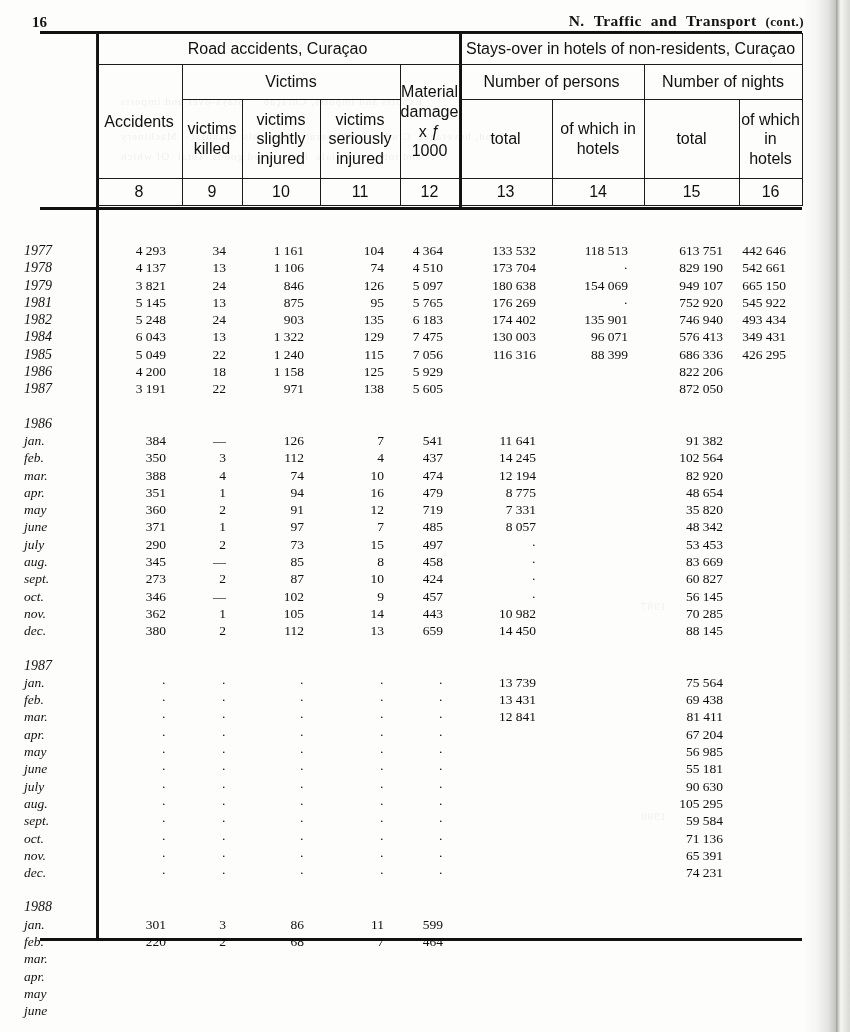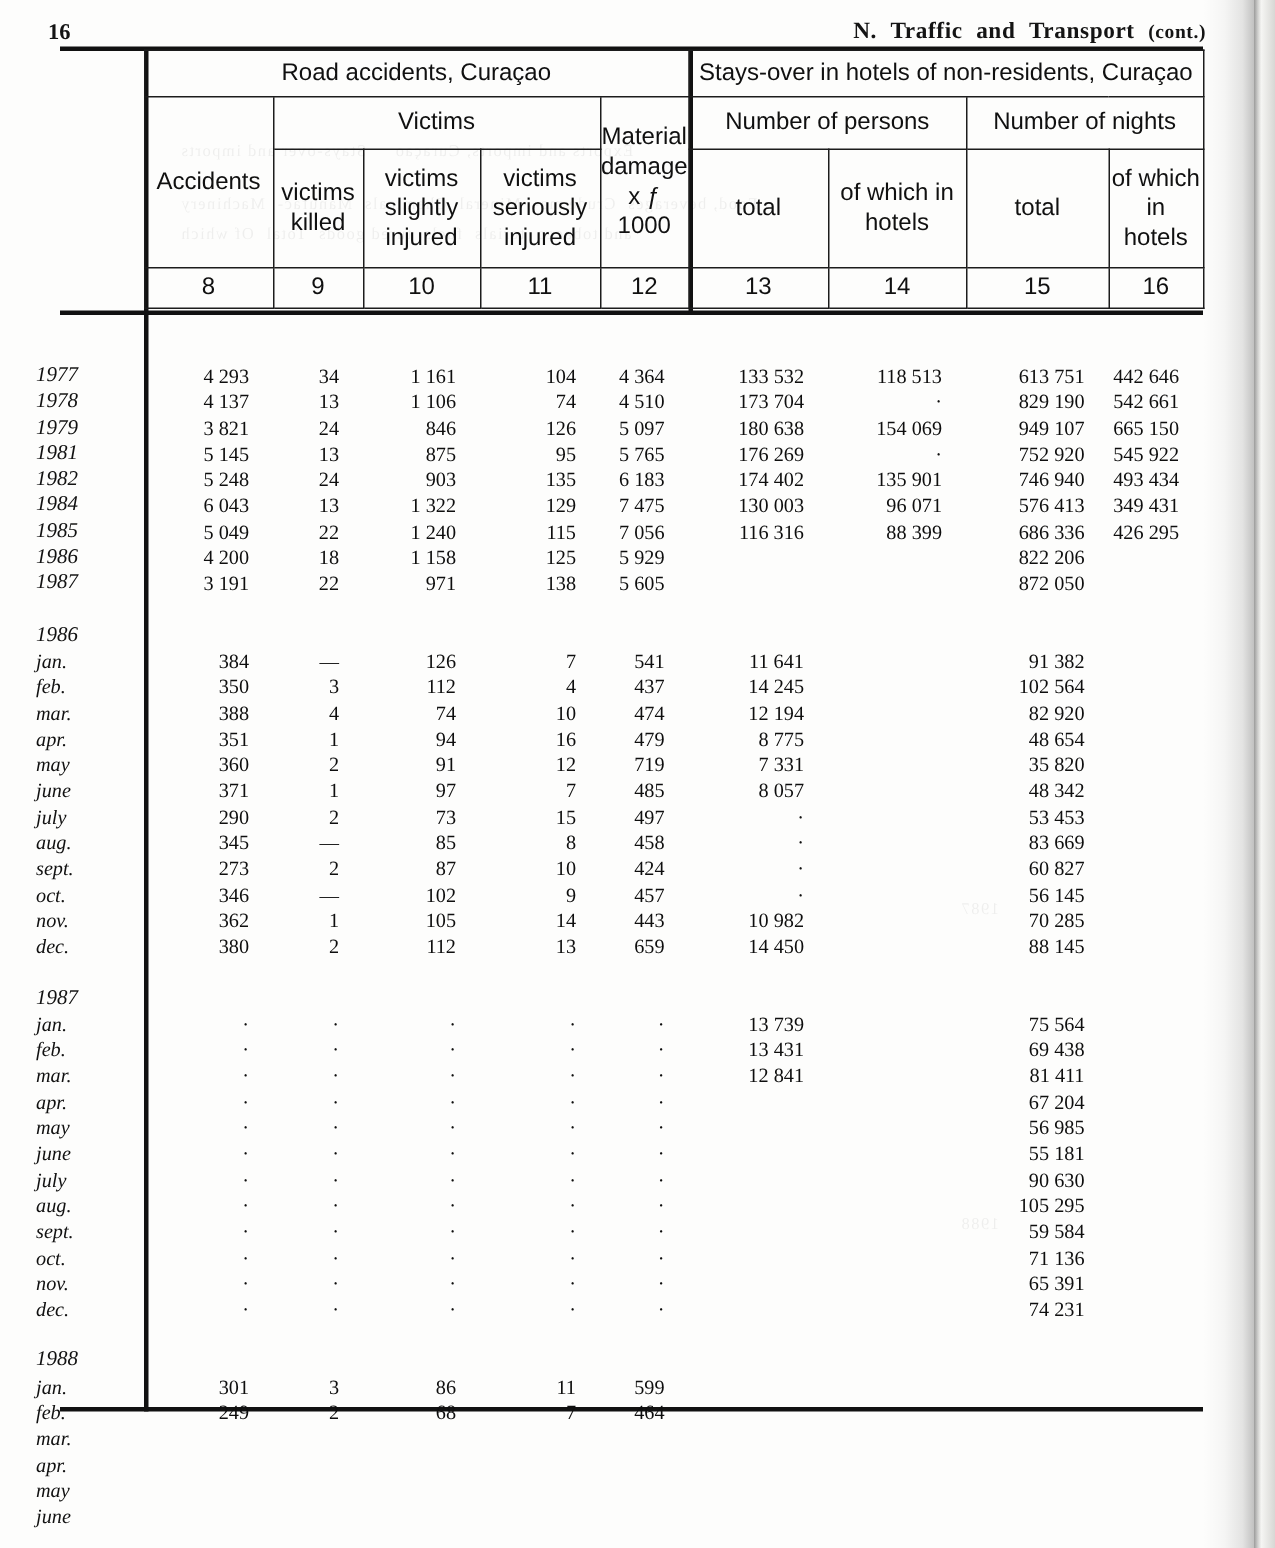--- a/index.html
+++ b/index.html
@@ -727,21 +727,21 @@
             <td class="val">86</td>
             <td class="val">11</td>
             <td class="val">599</td>
             <td class="val"></td>
             <td class="val"></td>
             <td class="val"></td>
             <td class="val"></td>
           </tr>
           <tr>
             <td class="stub">feb.</td>
-            <td class="val">249</td>
+            <td class="val">220</td>
             <td class="val">2</td>
             <td class="val">68</td>
             <td class="val">7</td>
             <td class="val">464</td>
             <td class="val"></td>
             <td class="val"></td>
             <td class="val"></td>
             <td class="val"></td>
           </tr>
           <tr>

